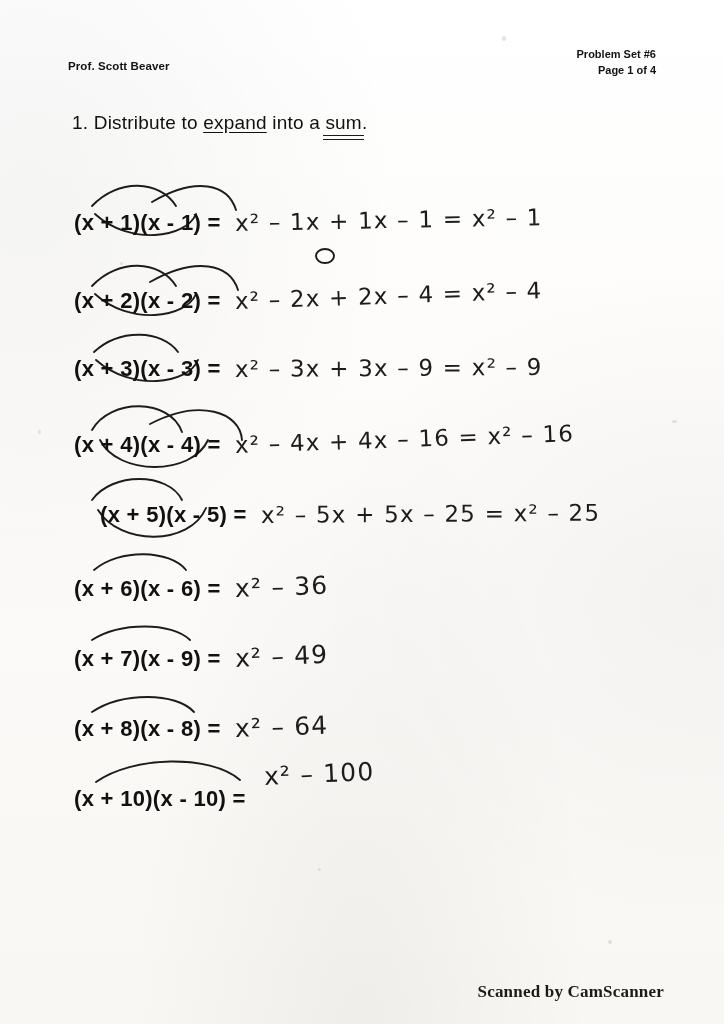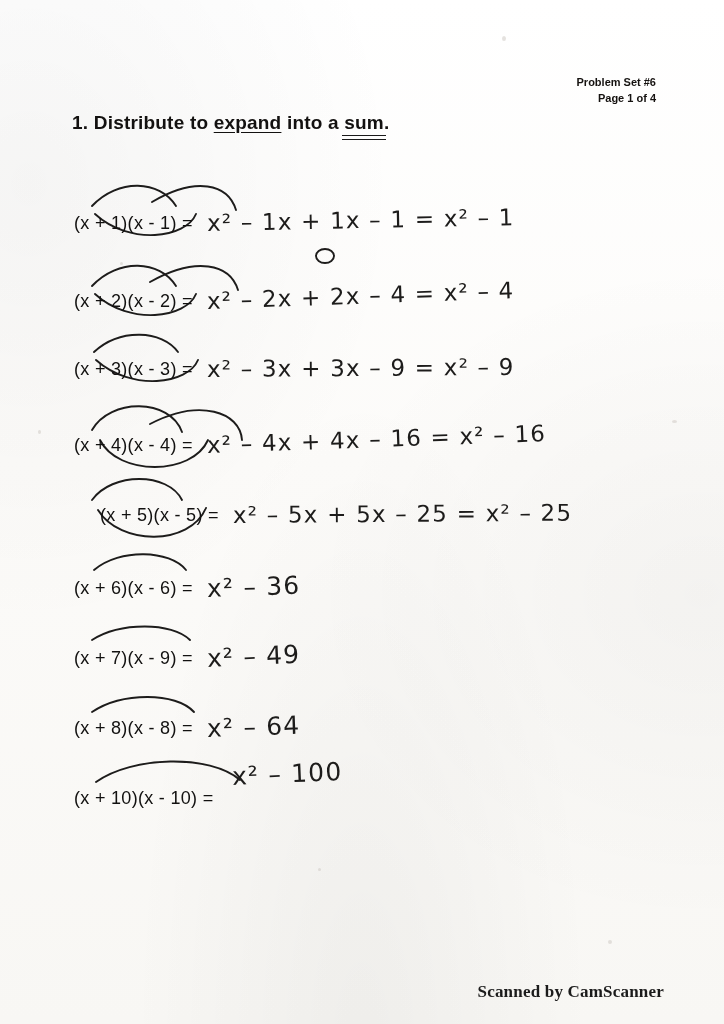--- a/index.html
+++ b/index.html
@@ -47,35 +47,35 @@
     top: 58px;
     font-size: 11.5px;
     line-height: 16px;
     font-weight: 700;
     letter-spacing: .1px;
     color: #151210;
   }
   .hdr-right {
     position: absolute;
     right: 68px;
-    top: 74px;
+    top: 46px;
     text-align: right;
     font-size: 11px;
     line-height: 16px;
     font-weight: 700;
     color: #151210;
   }
 
   
   .prompt {
     position: absolute;
     left: 72px;
     top: 112px;
     font-size: 19px;
-    font-weight: 700;
+    font-weight: 400;
     letter-spacing: .2px;
     color: #131110;
   }
   .prompt .u {
     text-decoration: underline;
     text-underline-offset: 3px;
   }
   .prompt .u2 {
     position: relative;
   }
@@ -95,22 +95,22 @@
     left: 0; right: 0;
     top: 180px;
   }
   .row {
     position: absolute;
     left: 74px;
     white-space: nowrap;
   }
   .printed {
     font-family: "Liberation Sans", sans-serif;
-    font-size: 18px;
-    font-weight: 400;
+    font-size: 22px;
+    font-weight: 700;
     letter-spacing: .3px;
     color: #121110;
     display: inline-block;
     vertical-align: middle;
   }
   .hand {
     display: inline-block;
     vertical-align: middle;
     font-family: "DejaVu Sans", sans-serif;
     font-size: 23px;
@@ -152,20 +152,21 @@
   <div class="scan-tint"></div>
 
   <div class="speck" style="left:502px;top:36px;width:4px;height:5px;"></div>
   <div class="speck" style="left:120px;top:262px;width:3px;height:3px;"></div>
   <div class="speck" style="left:38px;top:430px;width:3px;height:4px;"></div>
   <div class="speck" style="left:672px;top:420px;width:5px;height:3px;"></div>
   <div class="speck" style="left:608px;top:940px;width:4px;height:4px;"></div>
   <div class="speck" style="left:318px;top:868px;width:3px;height:3px;"></div>
 
   <div class="hdr-left">
+    <div>Prof. Scott Beaver</div>
   </div>
 
   <div class="hdr-right">
     <div>Problem Set #6</div>
     <div>Page 1 of 4</div>
   </div>
 
   <div class="prompt">
     <span>1.</span>
     <span>Distribute to </span><span class="u">expand</span><span> into a </span><span class="u2">sum</span><span>.</span>

